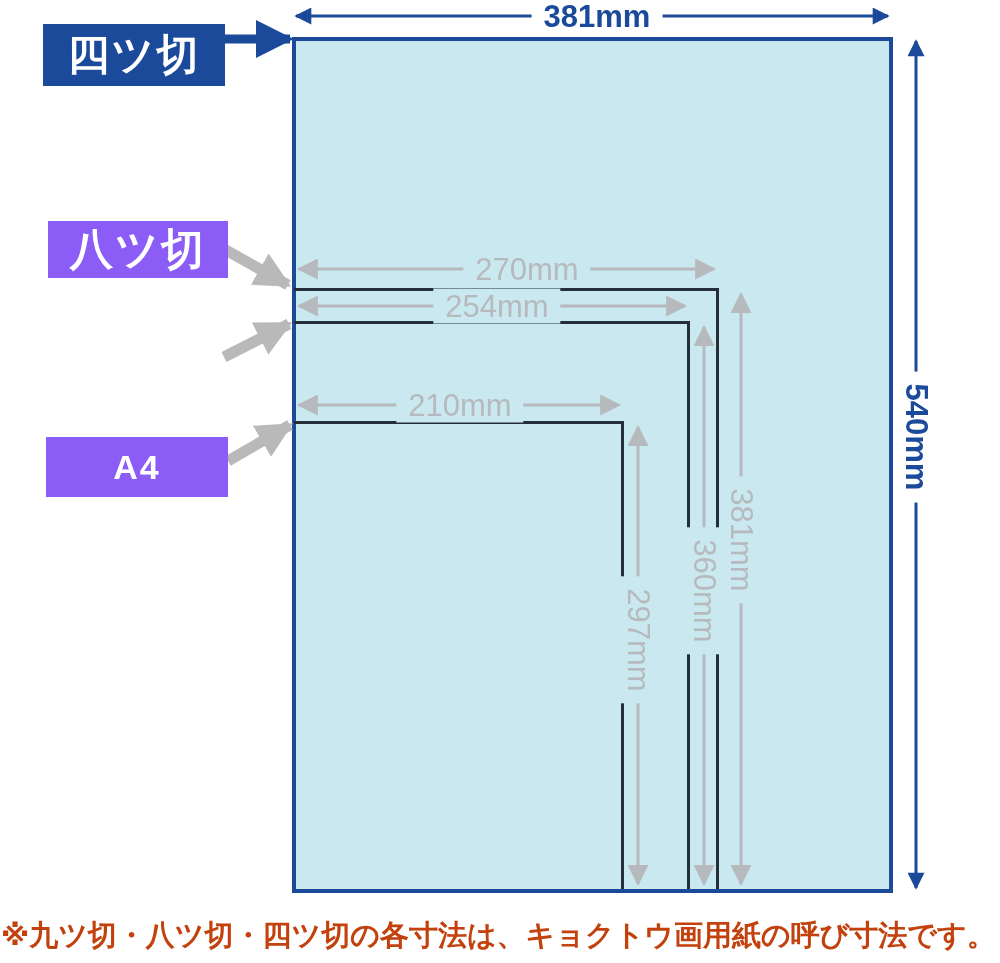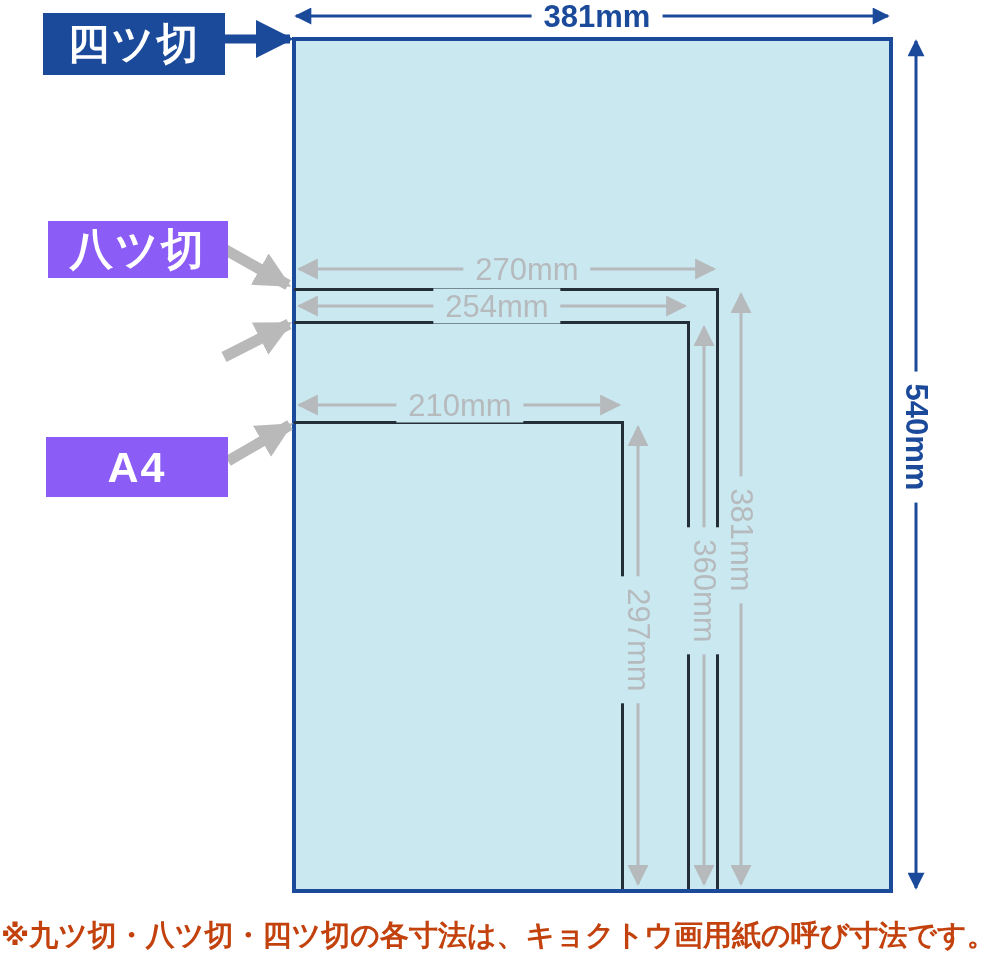--- a/index.html
+++ b/index.html
@@ -64,24 +64,24 @@
     z-index: 4;
     display: flex;
     align-items: center;
     justify-content: center;
     color: #ffffff;
     font-weight: 700;
     letter-spacing: 2px;
   }
   .name-blue { background: #1b4a9b; }
   .name-gray { background: #8b5cf6; }
-  .b-yotsugiri  { left: 43px; top: 13px;   width: 182px; height: 62px; font-size: 42px; }
+  .b-yotsugiri  { left: 43px; top: 24px;   width: 182px; height: 62px; font-size: 42px; }
   .b-yatsugiri  { left: 48px; top: 221px; width: 180px; height: 57px; font-size: 43px; }
   .b-kyutsugiri { left: 45px; top: 335px; width: 183px; height: 58px; font-size: 43px; }
-  .b-a4         { left: 46px; top: 437px; width: 182px; height: 60px; font-size: 43px; }
+  .b-a4         { left: 46px; top: 437px; width: 182px; height: 60px; font-size: 34px; }
 
   .footnote {
     position: absolute;
     left: 1px; top: 916px;
     width: 999px;
     z-index: 4;
     font-size: 29px;
     font-weight: 600;
     color: #c2410c;
     white-space: nowrap;

